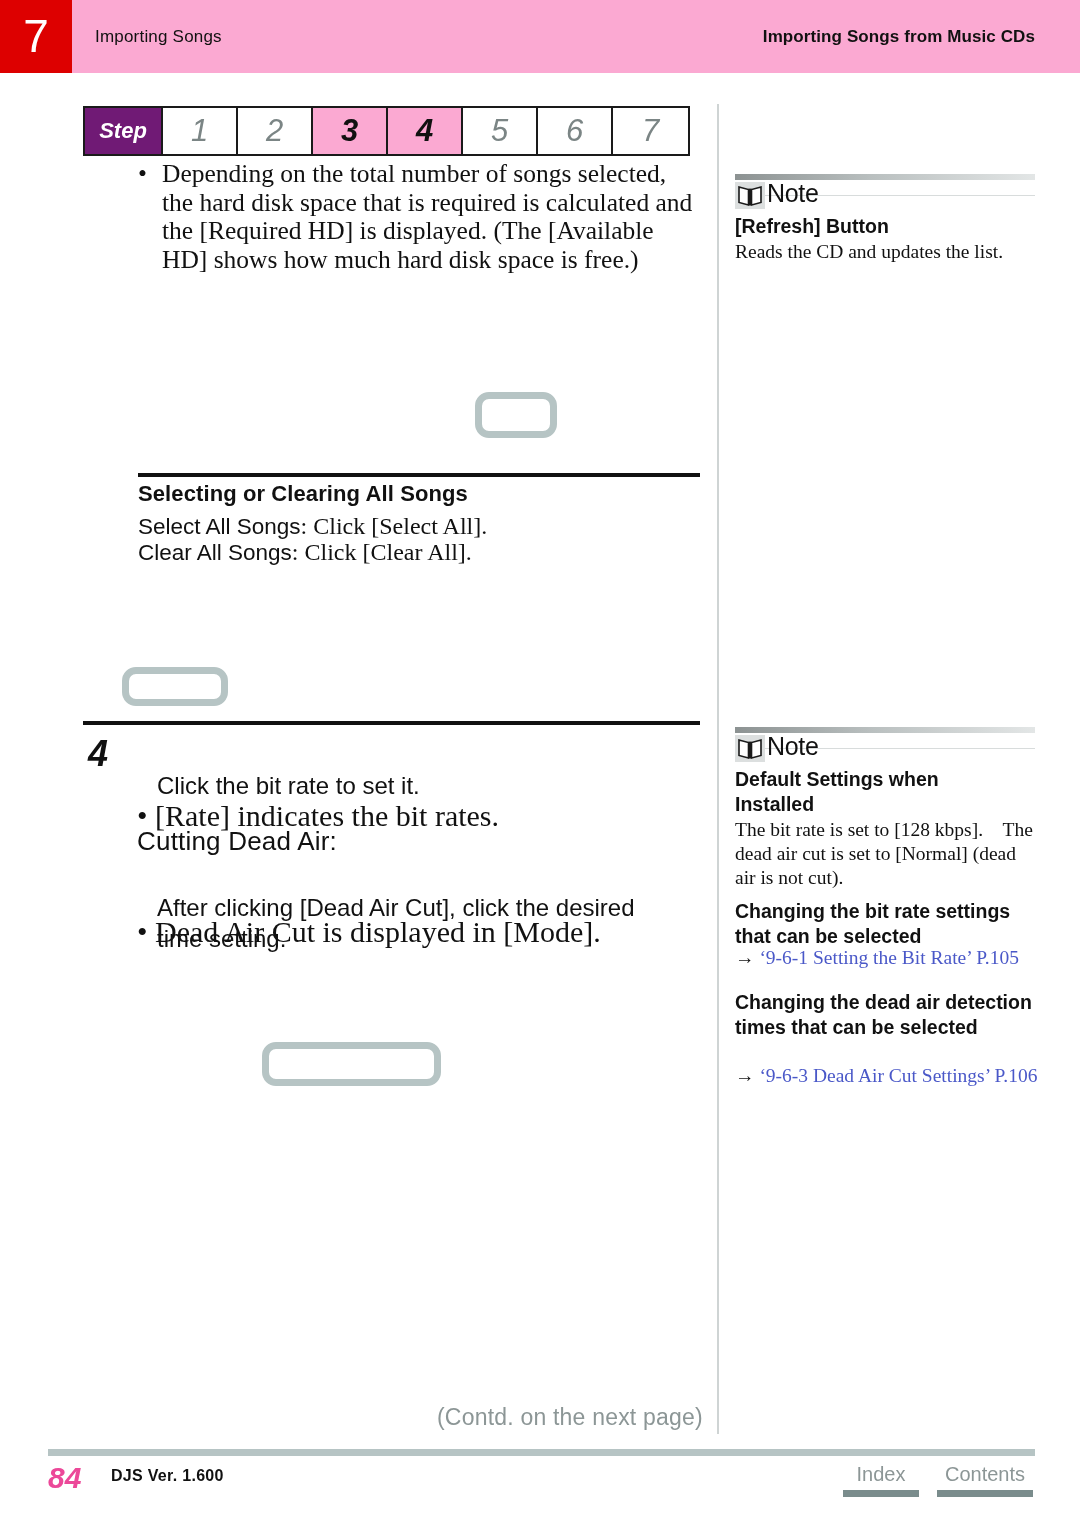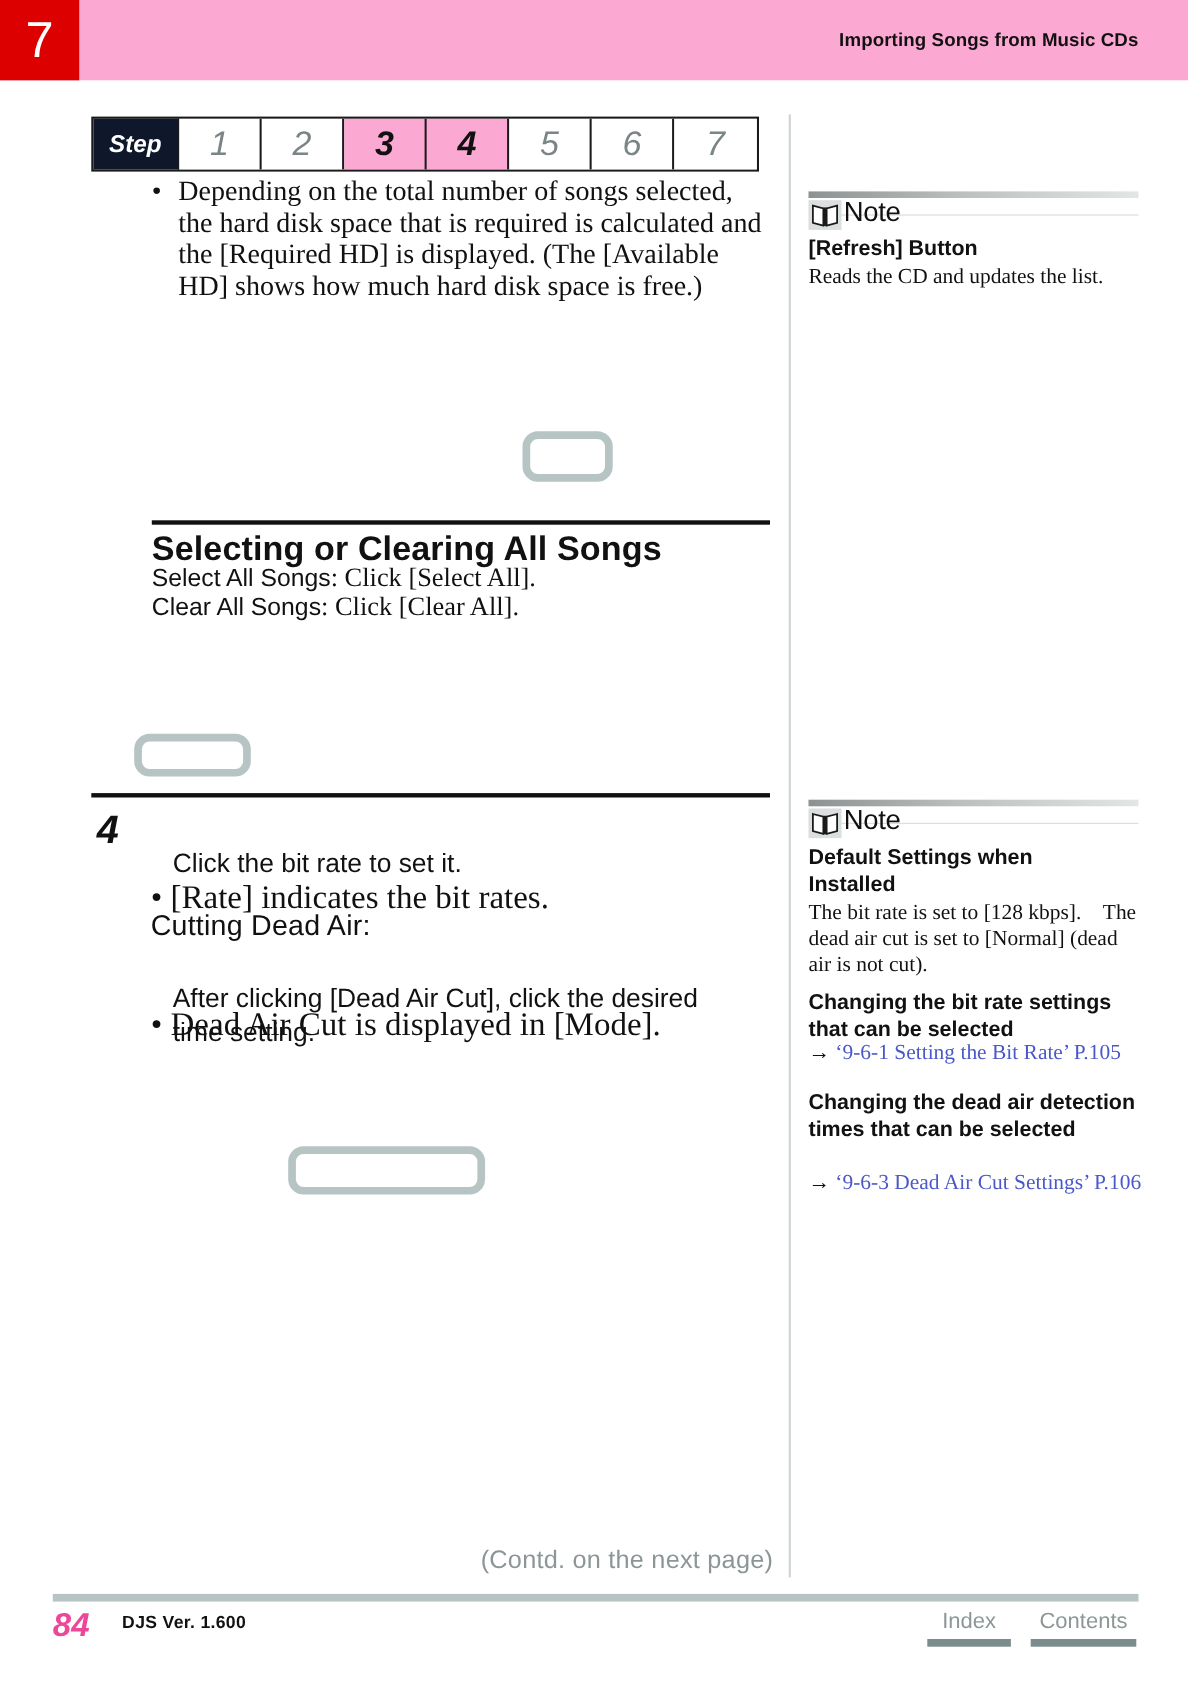--- a/index.html
+++ b/index.html
@@ -86,21 +86,21 @@
     line-height: 46px;
     font-style: italic;
     font-size: 31px;
     color: #7b8585;
     font-weight: 400;
     background: #ffffff;
   }
   .step-cell:last-child { border-right: none; }
   .step-cell.label {
     width: 78px;
-    background: #0f172a;
+    background: #701a75;
     color: #ffffff;
     font-size: 22px;
     font-weight: bold;
     font-style: italic;
   }
   .step-cell.active {
     background: #fba9d2;
     color: #111111;
     font-weight: bold;
   }
@@ -127,21 +127,21 @@
     margin-left: 24px;
   }
 
   .rule-thick {
     position: absolute;
     background: #111111;
   }
 
   .sec-heading {
     position: absolute;
-    font-size: 31px;
+    font-size: 22px;
     font-weight: bold;
     color: #111111;
     letter-spacing: 0.1px;
   }
   .mixed-line {
     position: absolute;
     font-size: 22.5px;
     color: #111111;
     white-space: nowrap;
   }
@@ -284,20 +284,21 @@
     height: 7px;
     background: #7a8c8c;
   }
 </style>
 </head>
 <body>
 
 <div class="header">
   <div class="header-chapter-box"></div>
   <div class="header-chapter-num">7</div>
+  <div class="header-left-title">Importing Songs</div>
   <div class="header-right-title">Importing Songs from Music CDs</div>
 </div>
 
 <div class="col-divider"></div>
 
 <div class="stepbar">
   <div class="step-cell label">Step</div>
   <div class="step-cell">1</div>
   <div class="step-cell">2</div>
   <div class="step-cell active">3</div>

